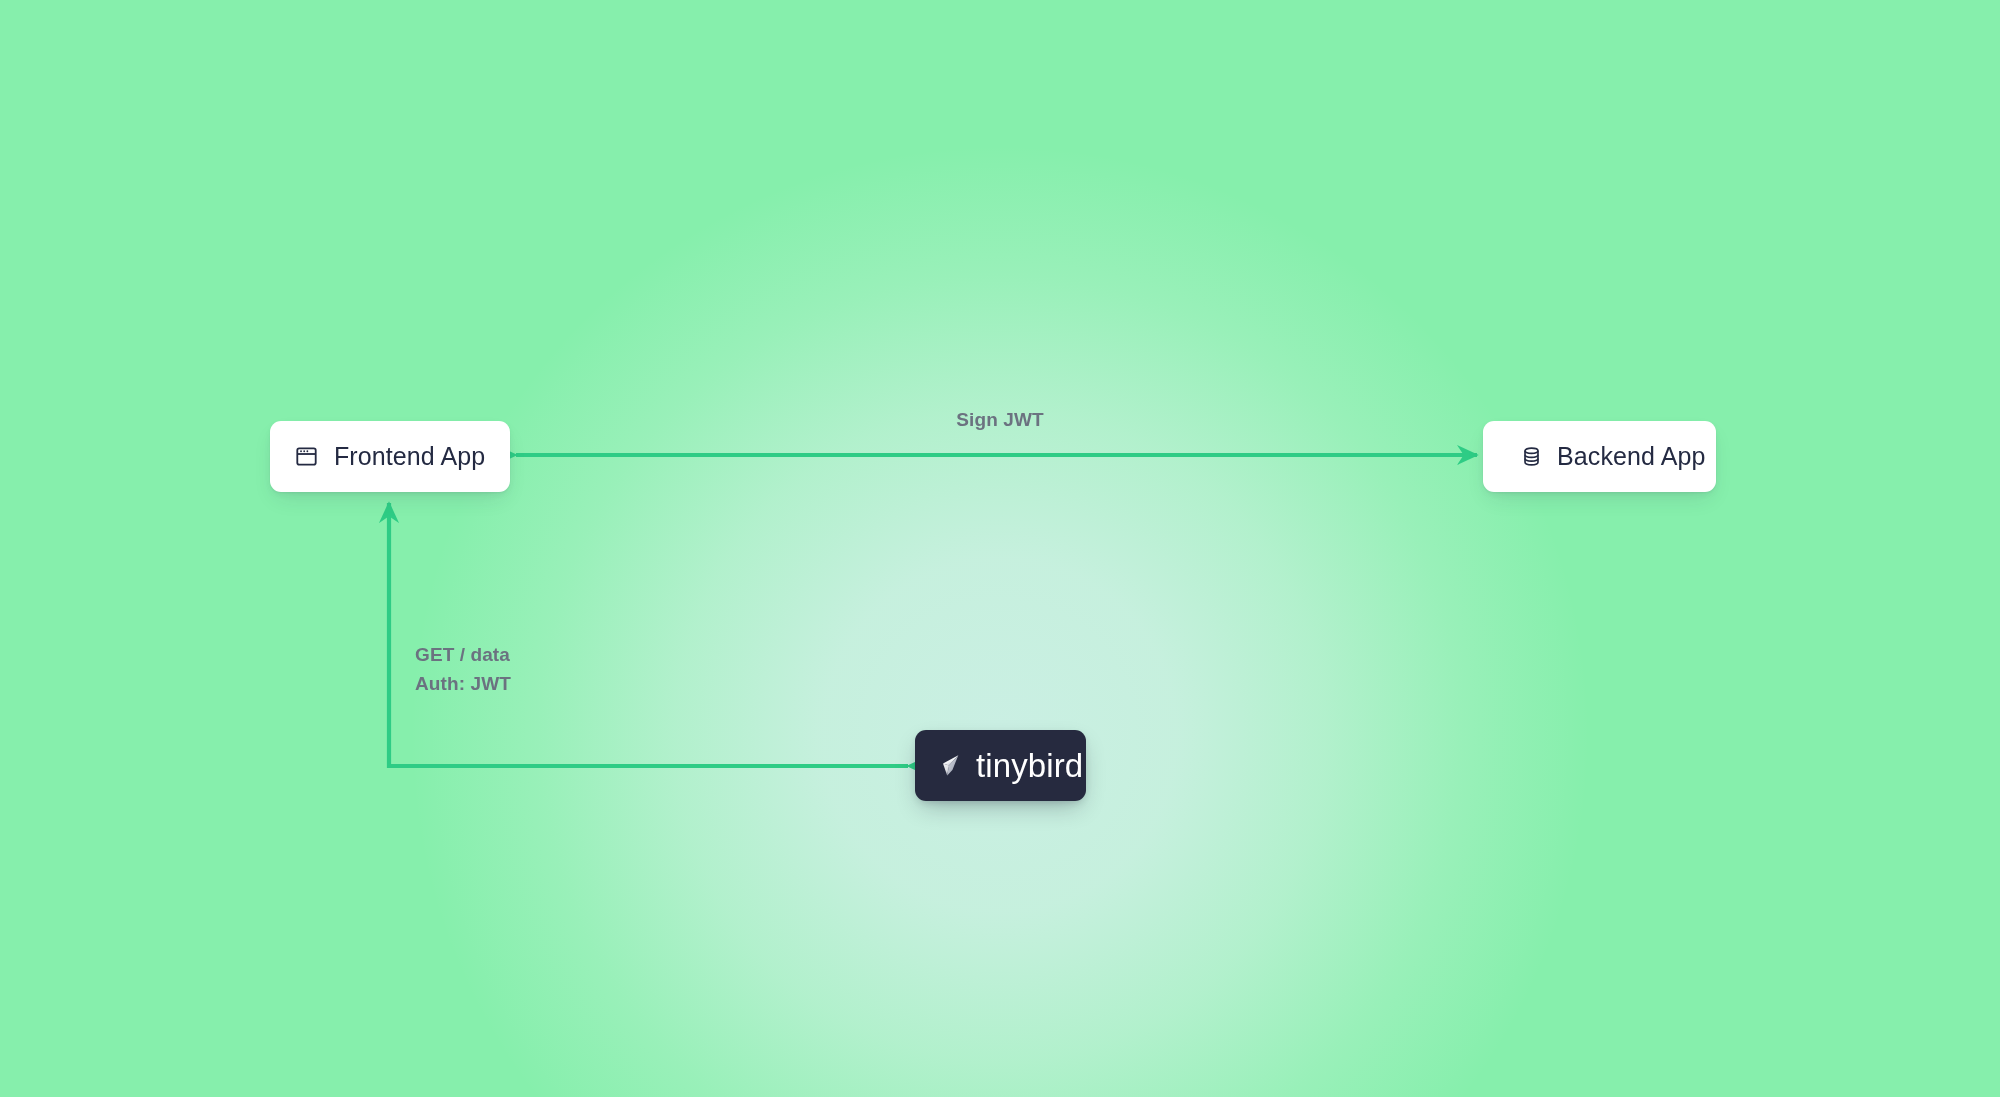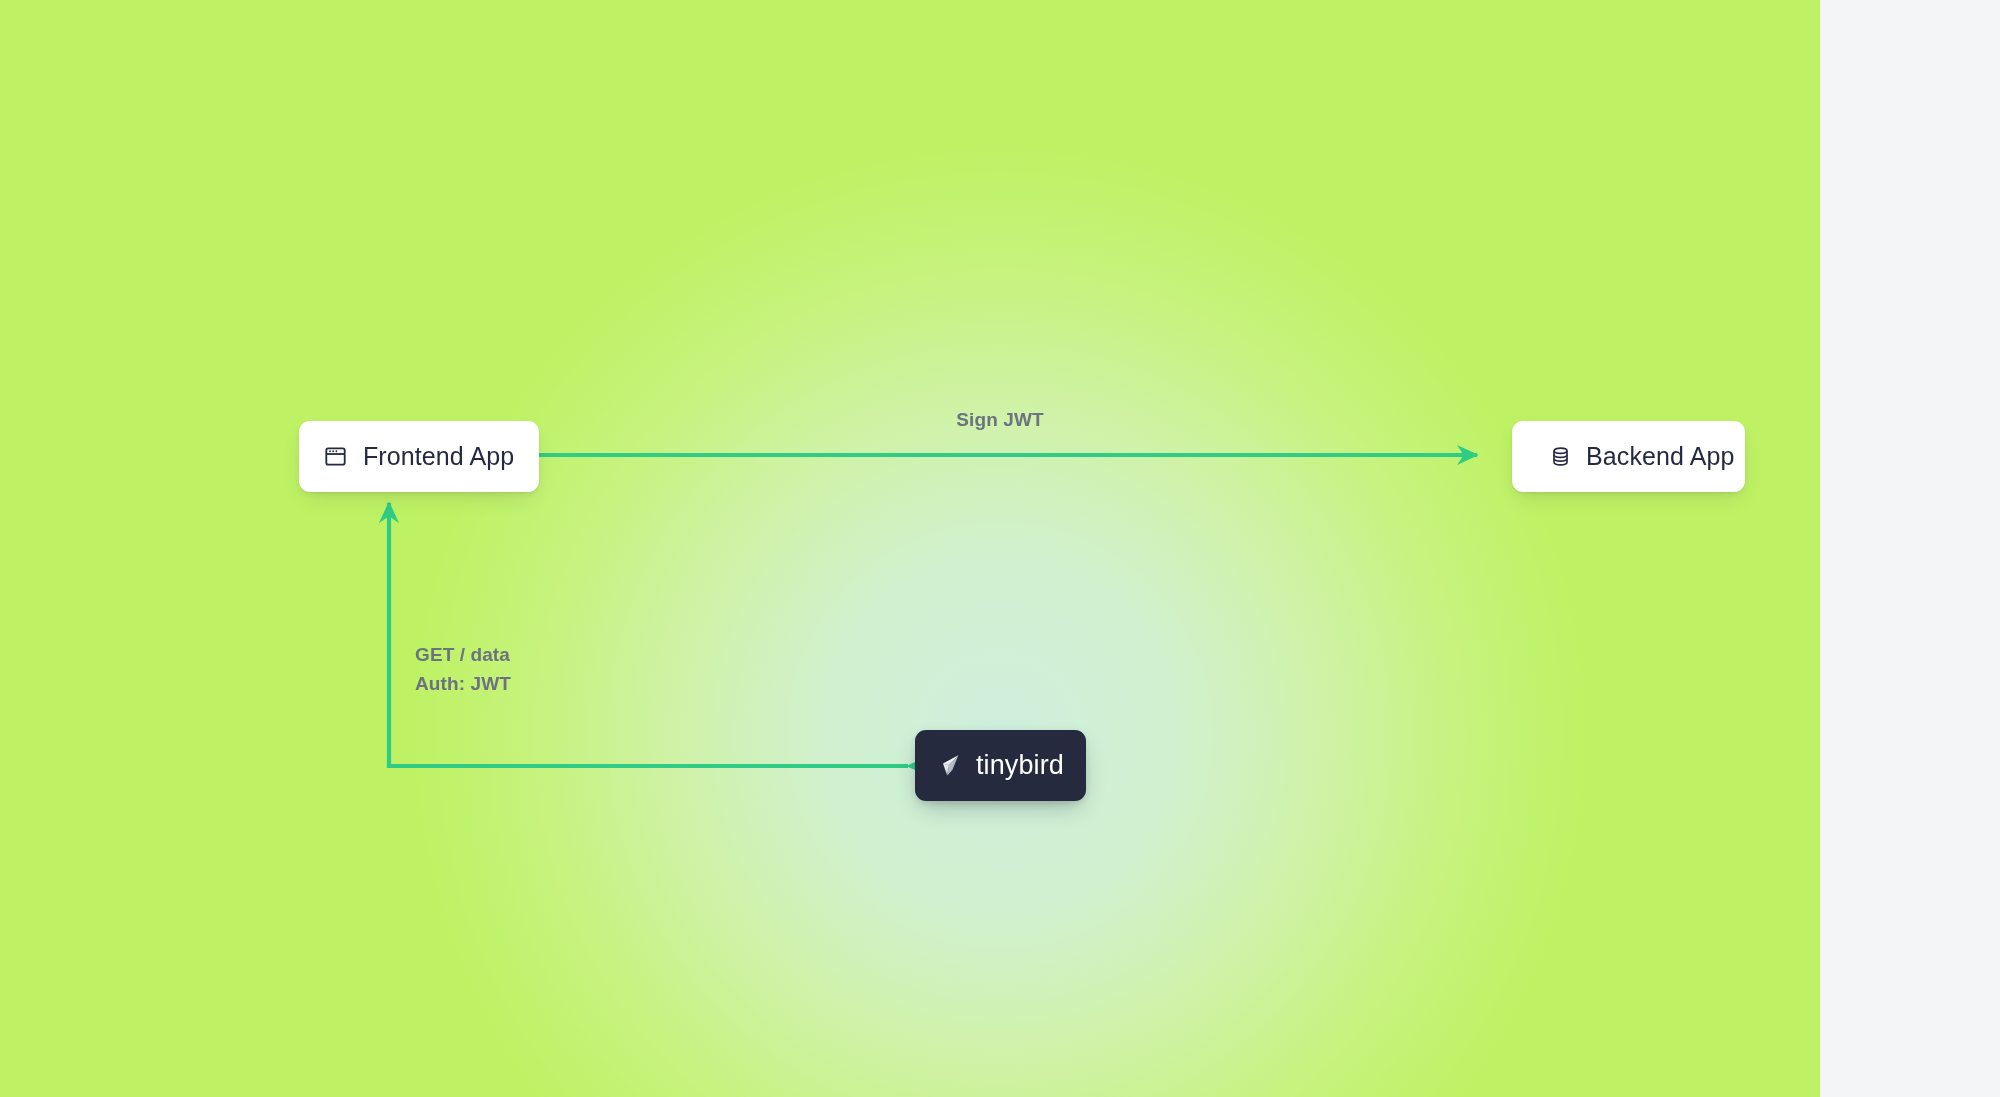--- a/index.html
+++ b/index.html
@@ -14,23 +14,23 @@
   body {
     font-family: "Liberation Sans", sans-serif;
     background: #f3f5f7;
     position: relative;
   }
 
   
   #diagram-canvas {
     position: absolute;
     inset: 0;
-    width: 1820px;
+    width: 2000px;
     height: 1097px;
-    background: #bef264;
+    background: #86efac;
     overflow: hidden;
   }
 
   
   #bg-glow {
     position: absolute;
     left: 1000px;
     top: 735px;
     width: 1180px;
     height: 1180px;
@@ -61,21 +61,20 @@
     align-items: center;
     border-radius: 11px;
     white-space: nowrap;
   }
 
   .node-light {
     background: #ffffff;
     box-shadow: 0 10px 22px -6px rgba(36, 42, 66, 0.13),
                 0 3px 8px -3px rgba(36, 42, 66, 0.10),
                 0 1px 2px rgba(36, 42, 66, 0.05);
-    margin-left: 29px;
   }
 
   .node-dark {
     background: #262a3f;
     box-shadow: 0 10px 24px -6px rgba(26, 30, 48, 0.30),
                 0 3px 9px -3px rgba(26, 30, 48, 0.22);
   }
 
   .node-icon {
     display: flex;
@@ -115,21 +114,21 @@
 
   
   #node-tinybird {
     left: 915px;
     top: 730px;
     width: 171px;
     height: 71px;
     padding-left: 22px;
   }
   #node-tinybird .node-icon { width: 26px; height: 26px; margin-right: 13px; }
-  #node-tinybird .node-label { font-size: 27px; }
+  #node-tinybird .node-label { font-size: 33px; }
 
   
   .edge-label {
     position: absolute;
     color: #6b7280;
     font-size: 19px;
     font-weight: 700;
     line-height: 29px;
     letter-spacing: 0.1px;
     white-space: nowrap;

